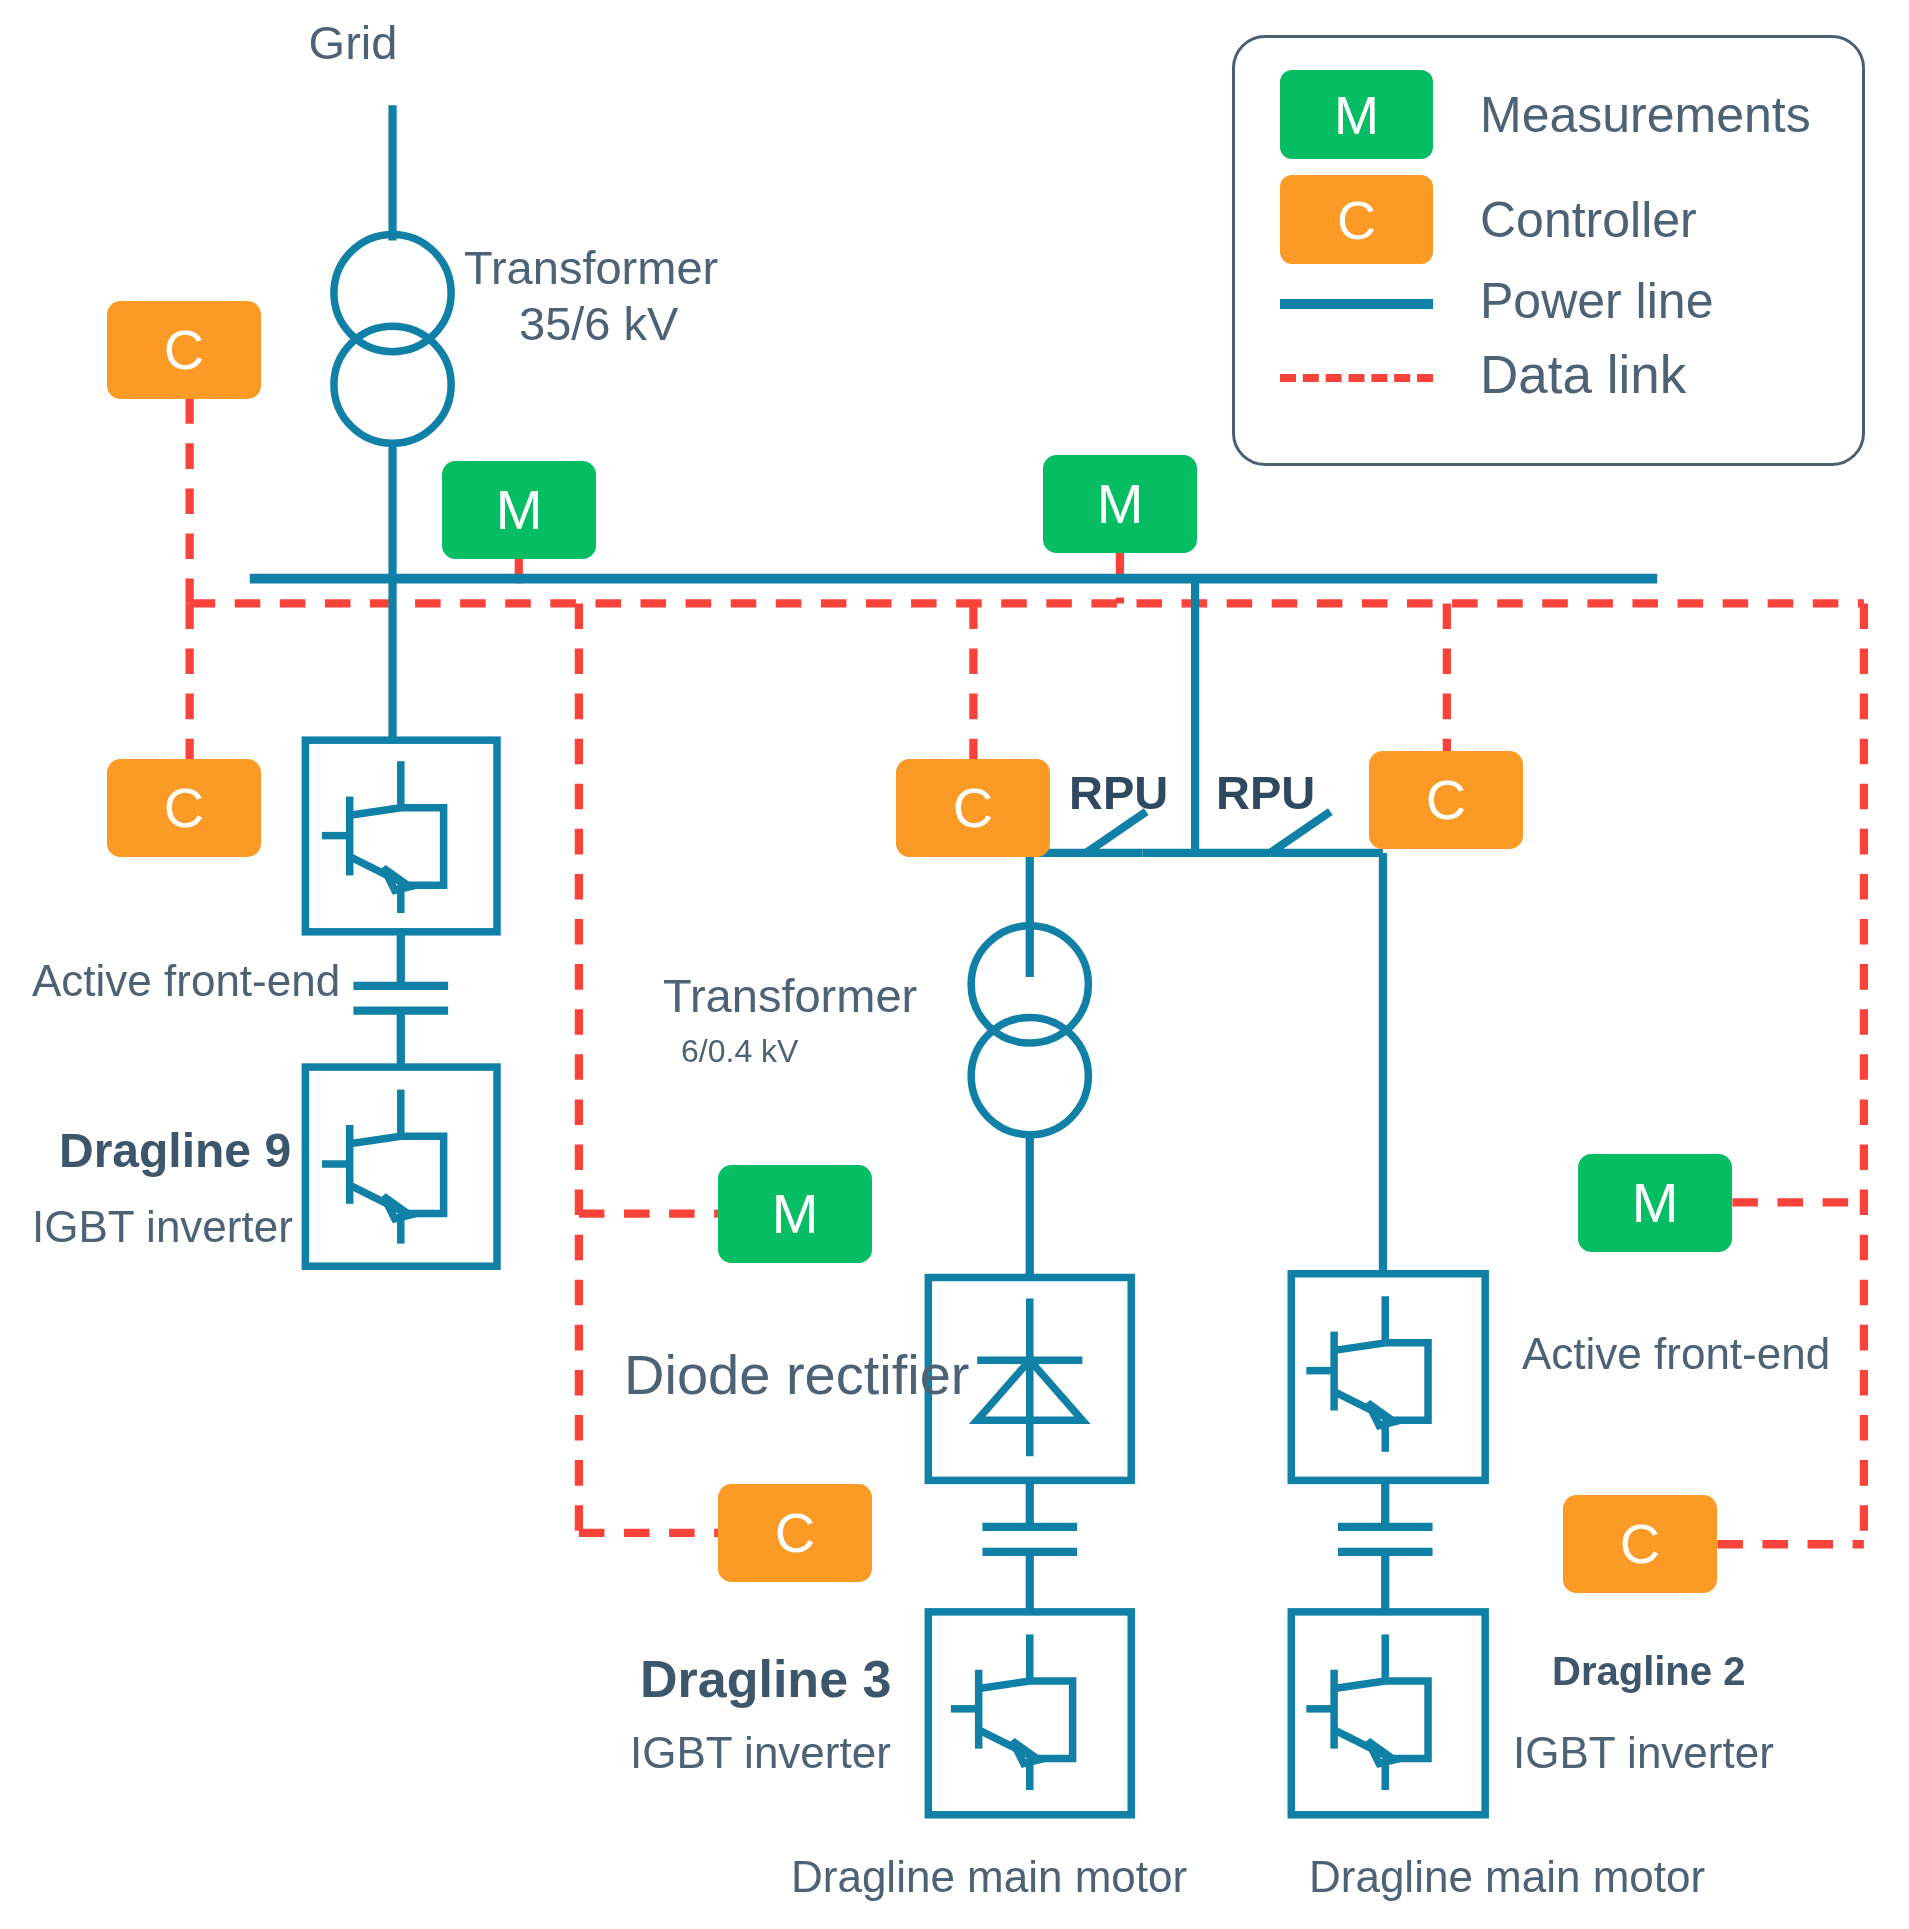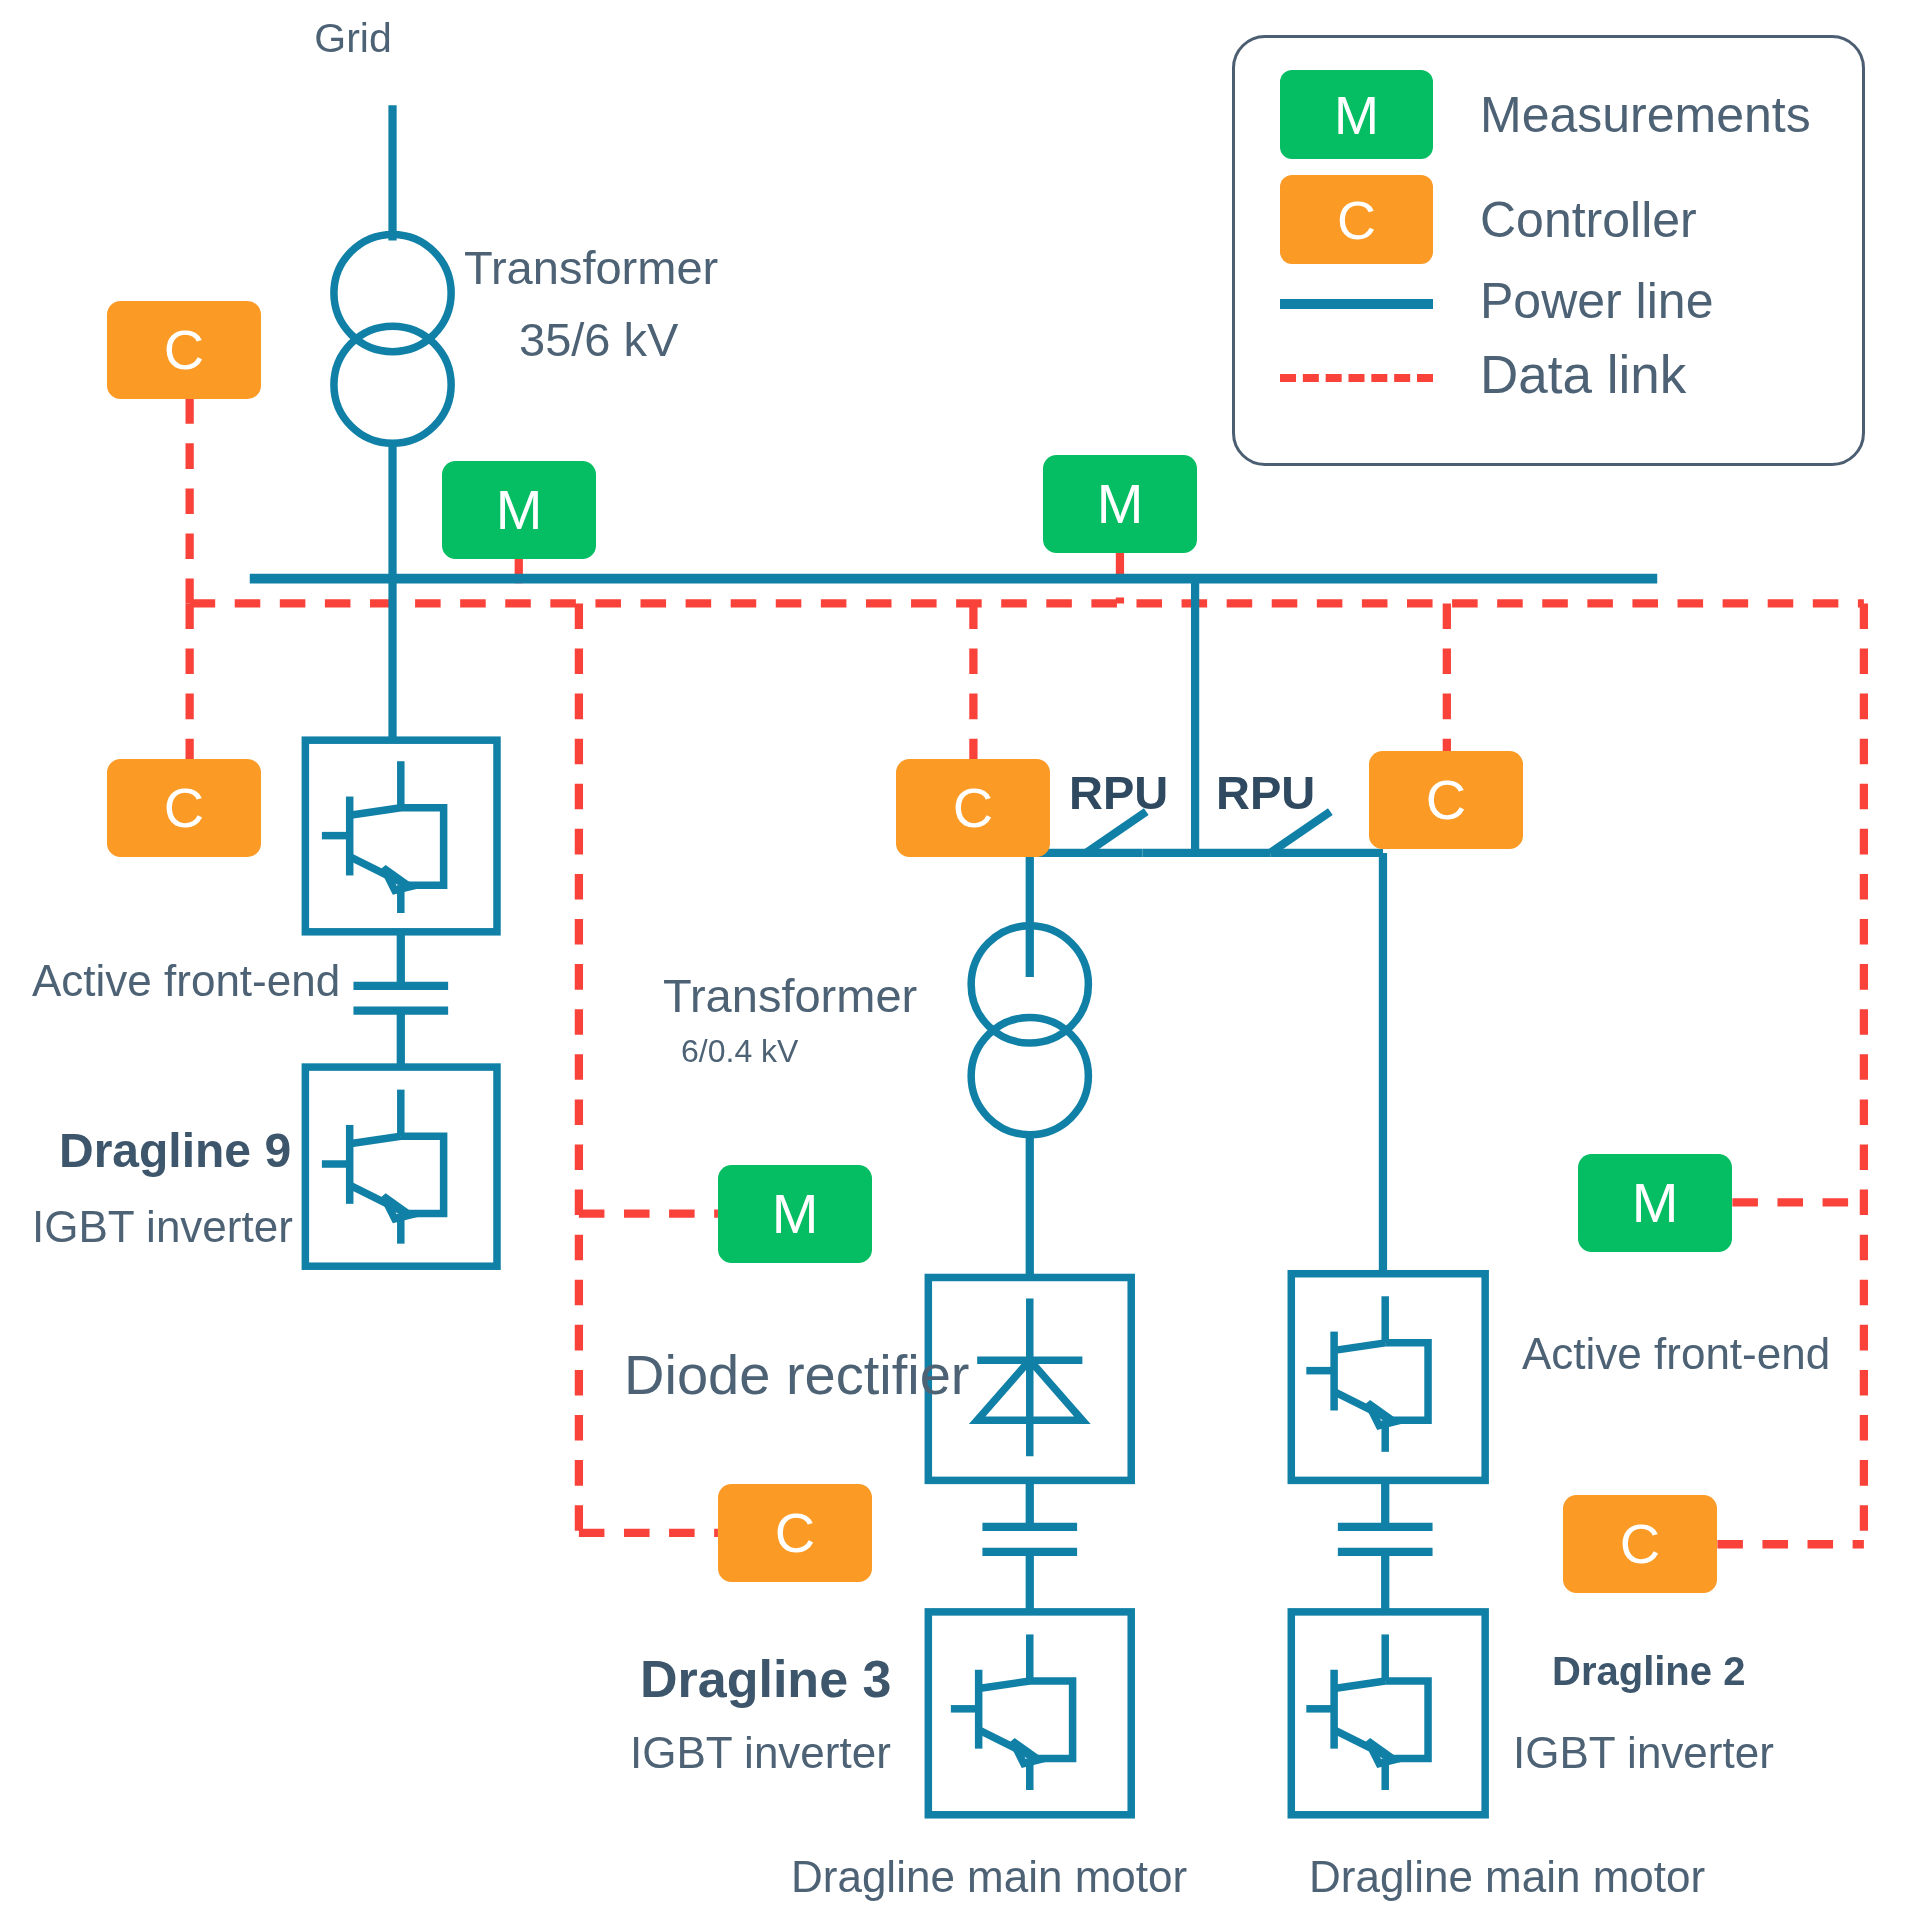--- a/index.html
+++ b/index.html
@@ -208,24 +208,24 @@
   </div>
 
   <div class="badge c" style="left:718px;top:1484px;width:154px;height:98px;font-size:56px;">
     <span>C</span>
   </div>
 
   <div class="badge c" style="left:1563px;top:1495px;width:154px;height:98px;font-size:56px;">
     <span>C</span>
   </div>
 
-  <div class="lbl" style="left:353px;top:15px;font-size:41px;transform:translateX(-50%);">Grid</div>
+  <div class="lbl" style="left:353px;top:15px;font-size:47px;transform:translateX(-50%);">Grid</div>
 
   <div class="lbl" style="left:464px;top:240px;font-size:47px;">Transformer</div>
-  <div class="lbl" style="left:519px;top:312px;font-size:47px;">35/6 kV</div>
+  <div class="lbl" style="left:519px;top:296px;font-size:47px;">35/6 kV</div>
 
   <div class="lbl" style="left:1069px;top:765px;font-size:47px;font-weight:bold;color:#2f4a60;">RPU</div>
   <div class="lbl" style="left:1216px;top:765px;font-size:47px;font-weight:bold;color:#2f4a60;">RPU</div>
 
   <div class="lbl" style="left:32px;top:956px;font-size:44px;">Active front-end</div>
   <div class="lbl bold" style="left:59px;top:1123px;font-size:48px;">Dragline 9</div>
   <div class="lbl" style="left:32px;top:1202px;font-size:44px;">IGBT inverter</div>
 
   <div class="lbl" style="left:663px;top:968px;font-size:47px;">Transformer</div>
   <div class="lbl" style="left:681px;top:1033px;font-size:32px;">6/0.4 kV</div>

